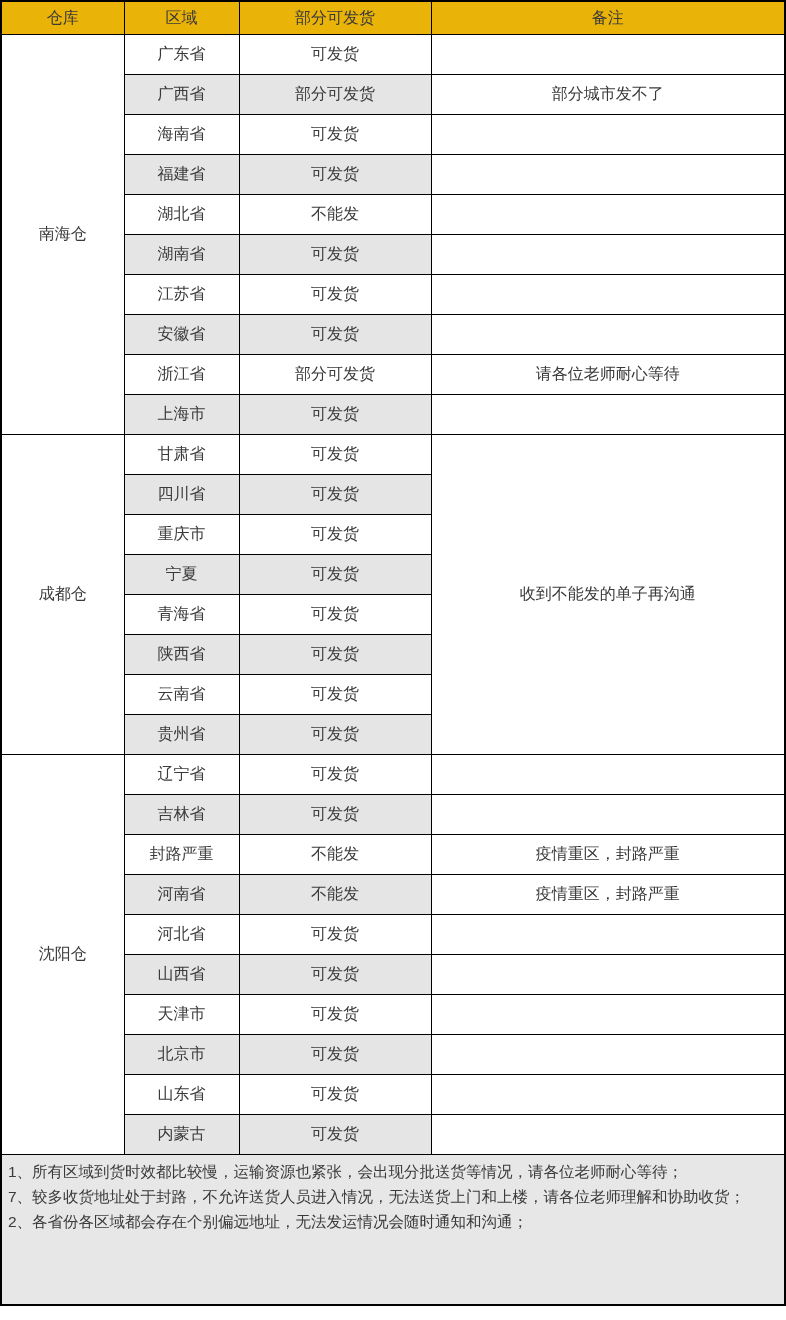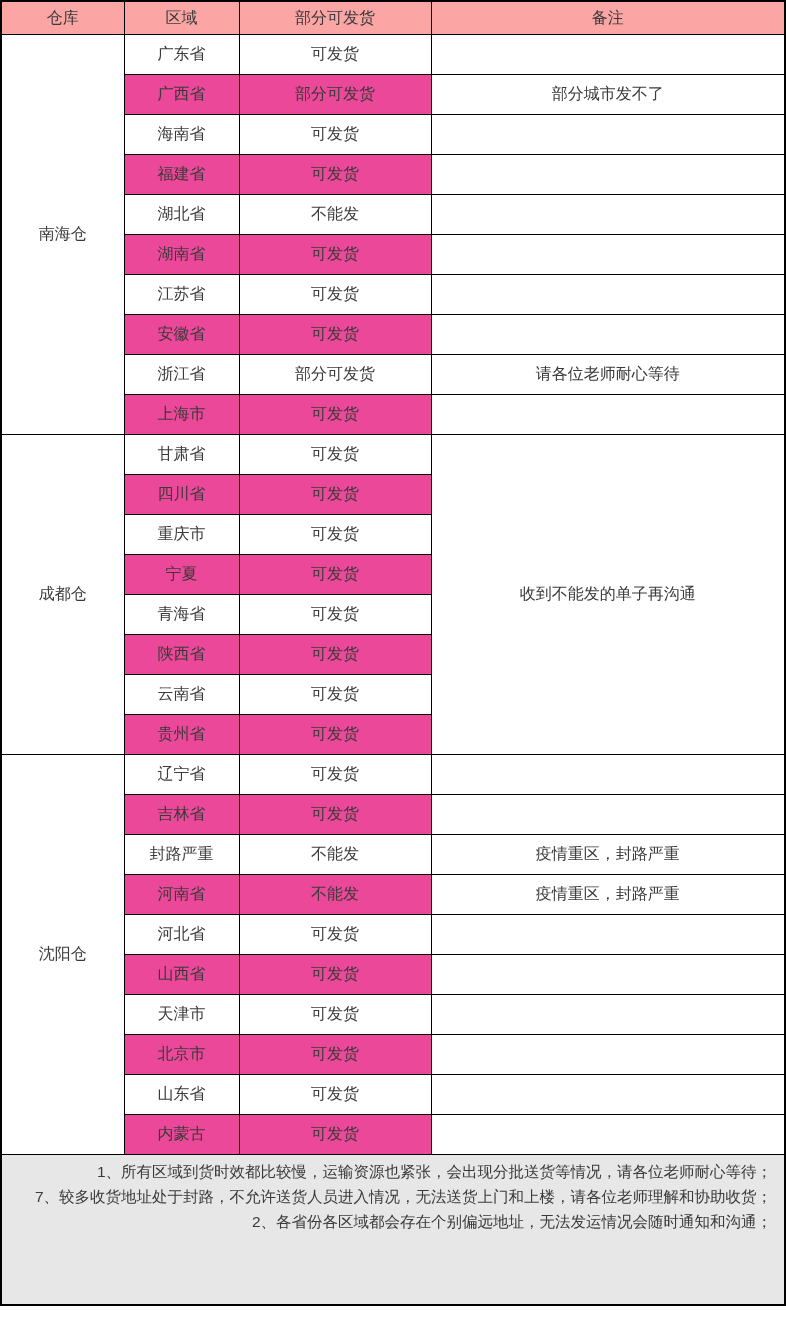--- a/index.html
+++ b/index.html
@@ -25,39 +25,39 @@
     font-size: 16px;
     font-weight: normal;
     text-align: center;
     vertical-align: middle;
     padding: 0 4px;
     overflow: hidden;
     background: #ffffff;
   }
   table.shipping thead th {
     height: 32px;
-    background: #fca5a5;
+    background: #eab308;
   }
   table.shipping tbody td {
     height: 39px;
   }
   table.shipping td.stripe {
-    background: #ec4899;
+    background: #e5e5e5;
   }
   table.shipping td.warehouse-cell,
   table.shipping td.merged-remark-cell,
   table.shipping td.remark-cell {
     background: #ffffff;
   }
   table.shipping tfoot td.notes-cell {
     background: #e7e7e7;
-    text-align: right;
+    text-align: left;
     vertical-align: top;
     height: 141px;
-    padding: 4px 12px;
+    padding: 4px 6px;
     font-size: 15.5px;
     line-height: 25px;
     margin-top: 20px;
   }
   .note-line {
     white-space: normal;
   }
 </style>
 </head>
 <body>

